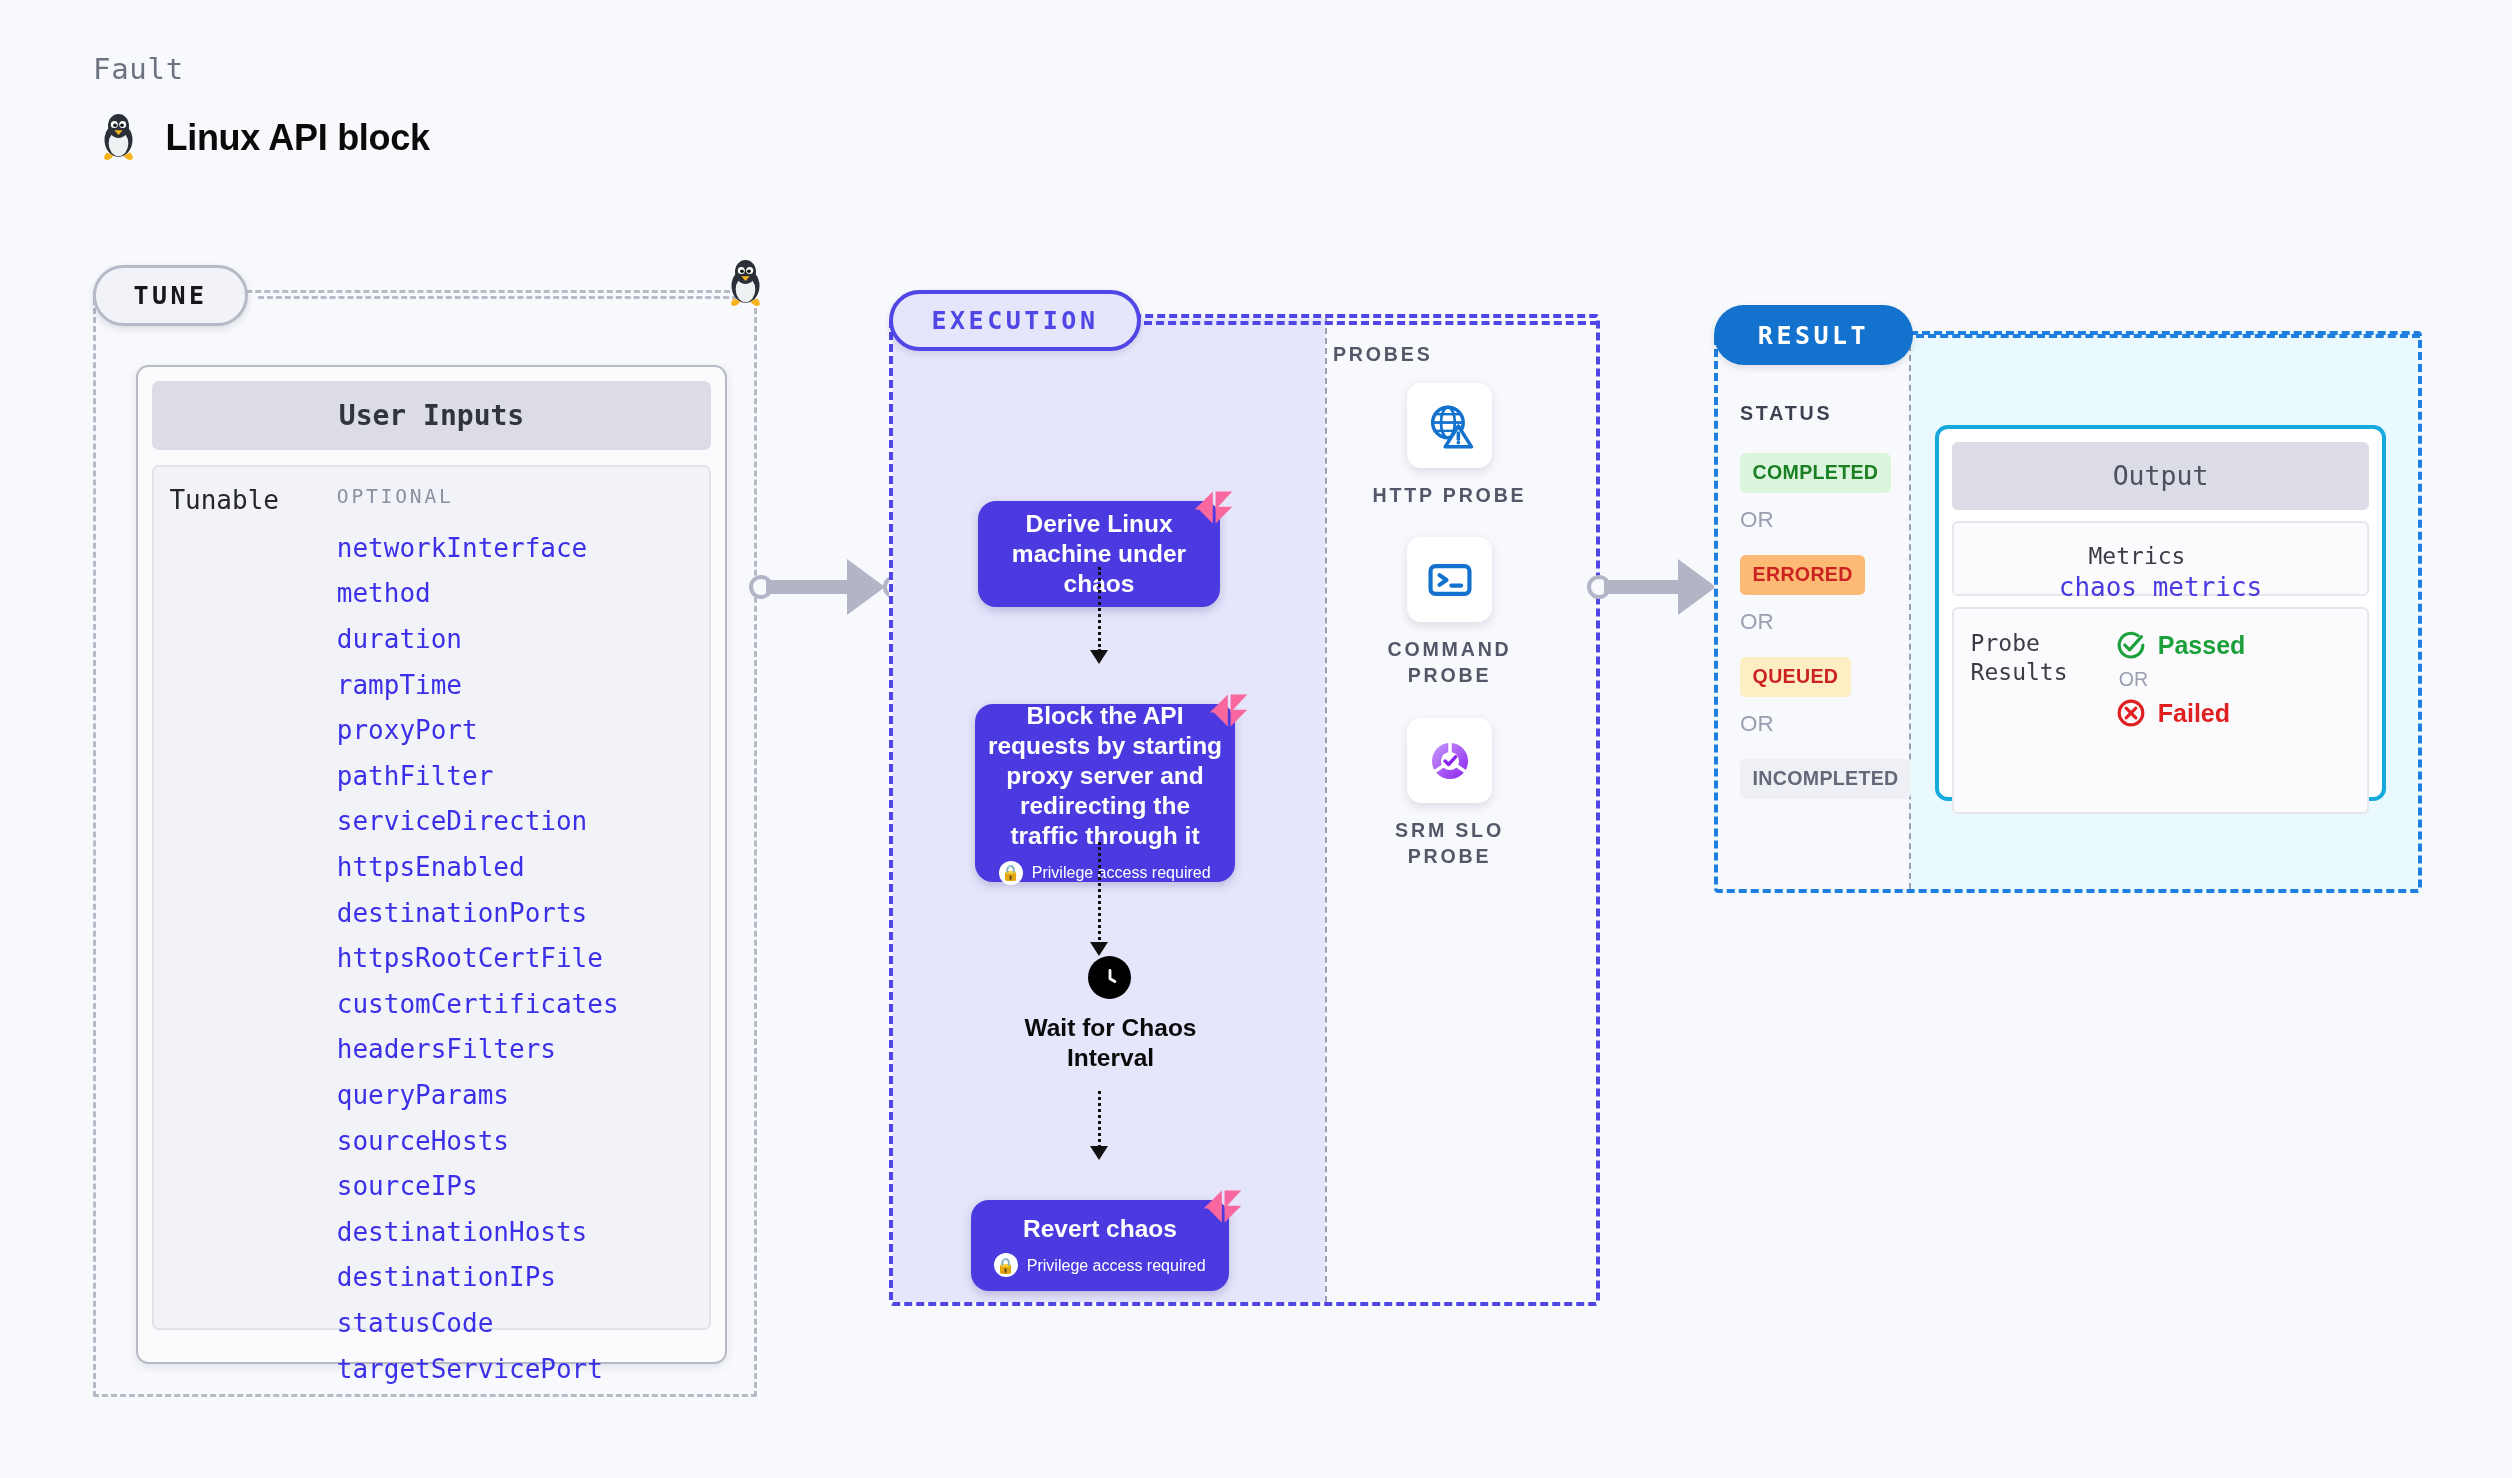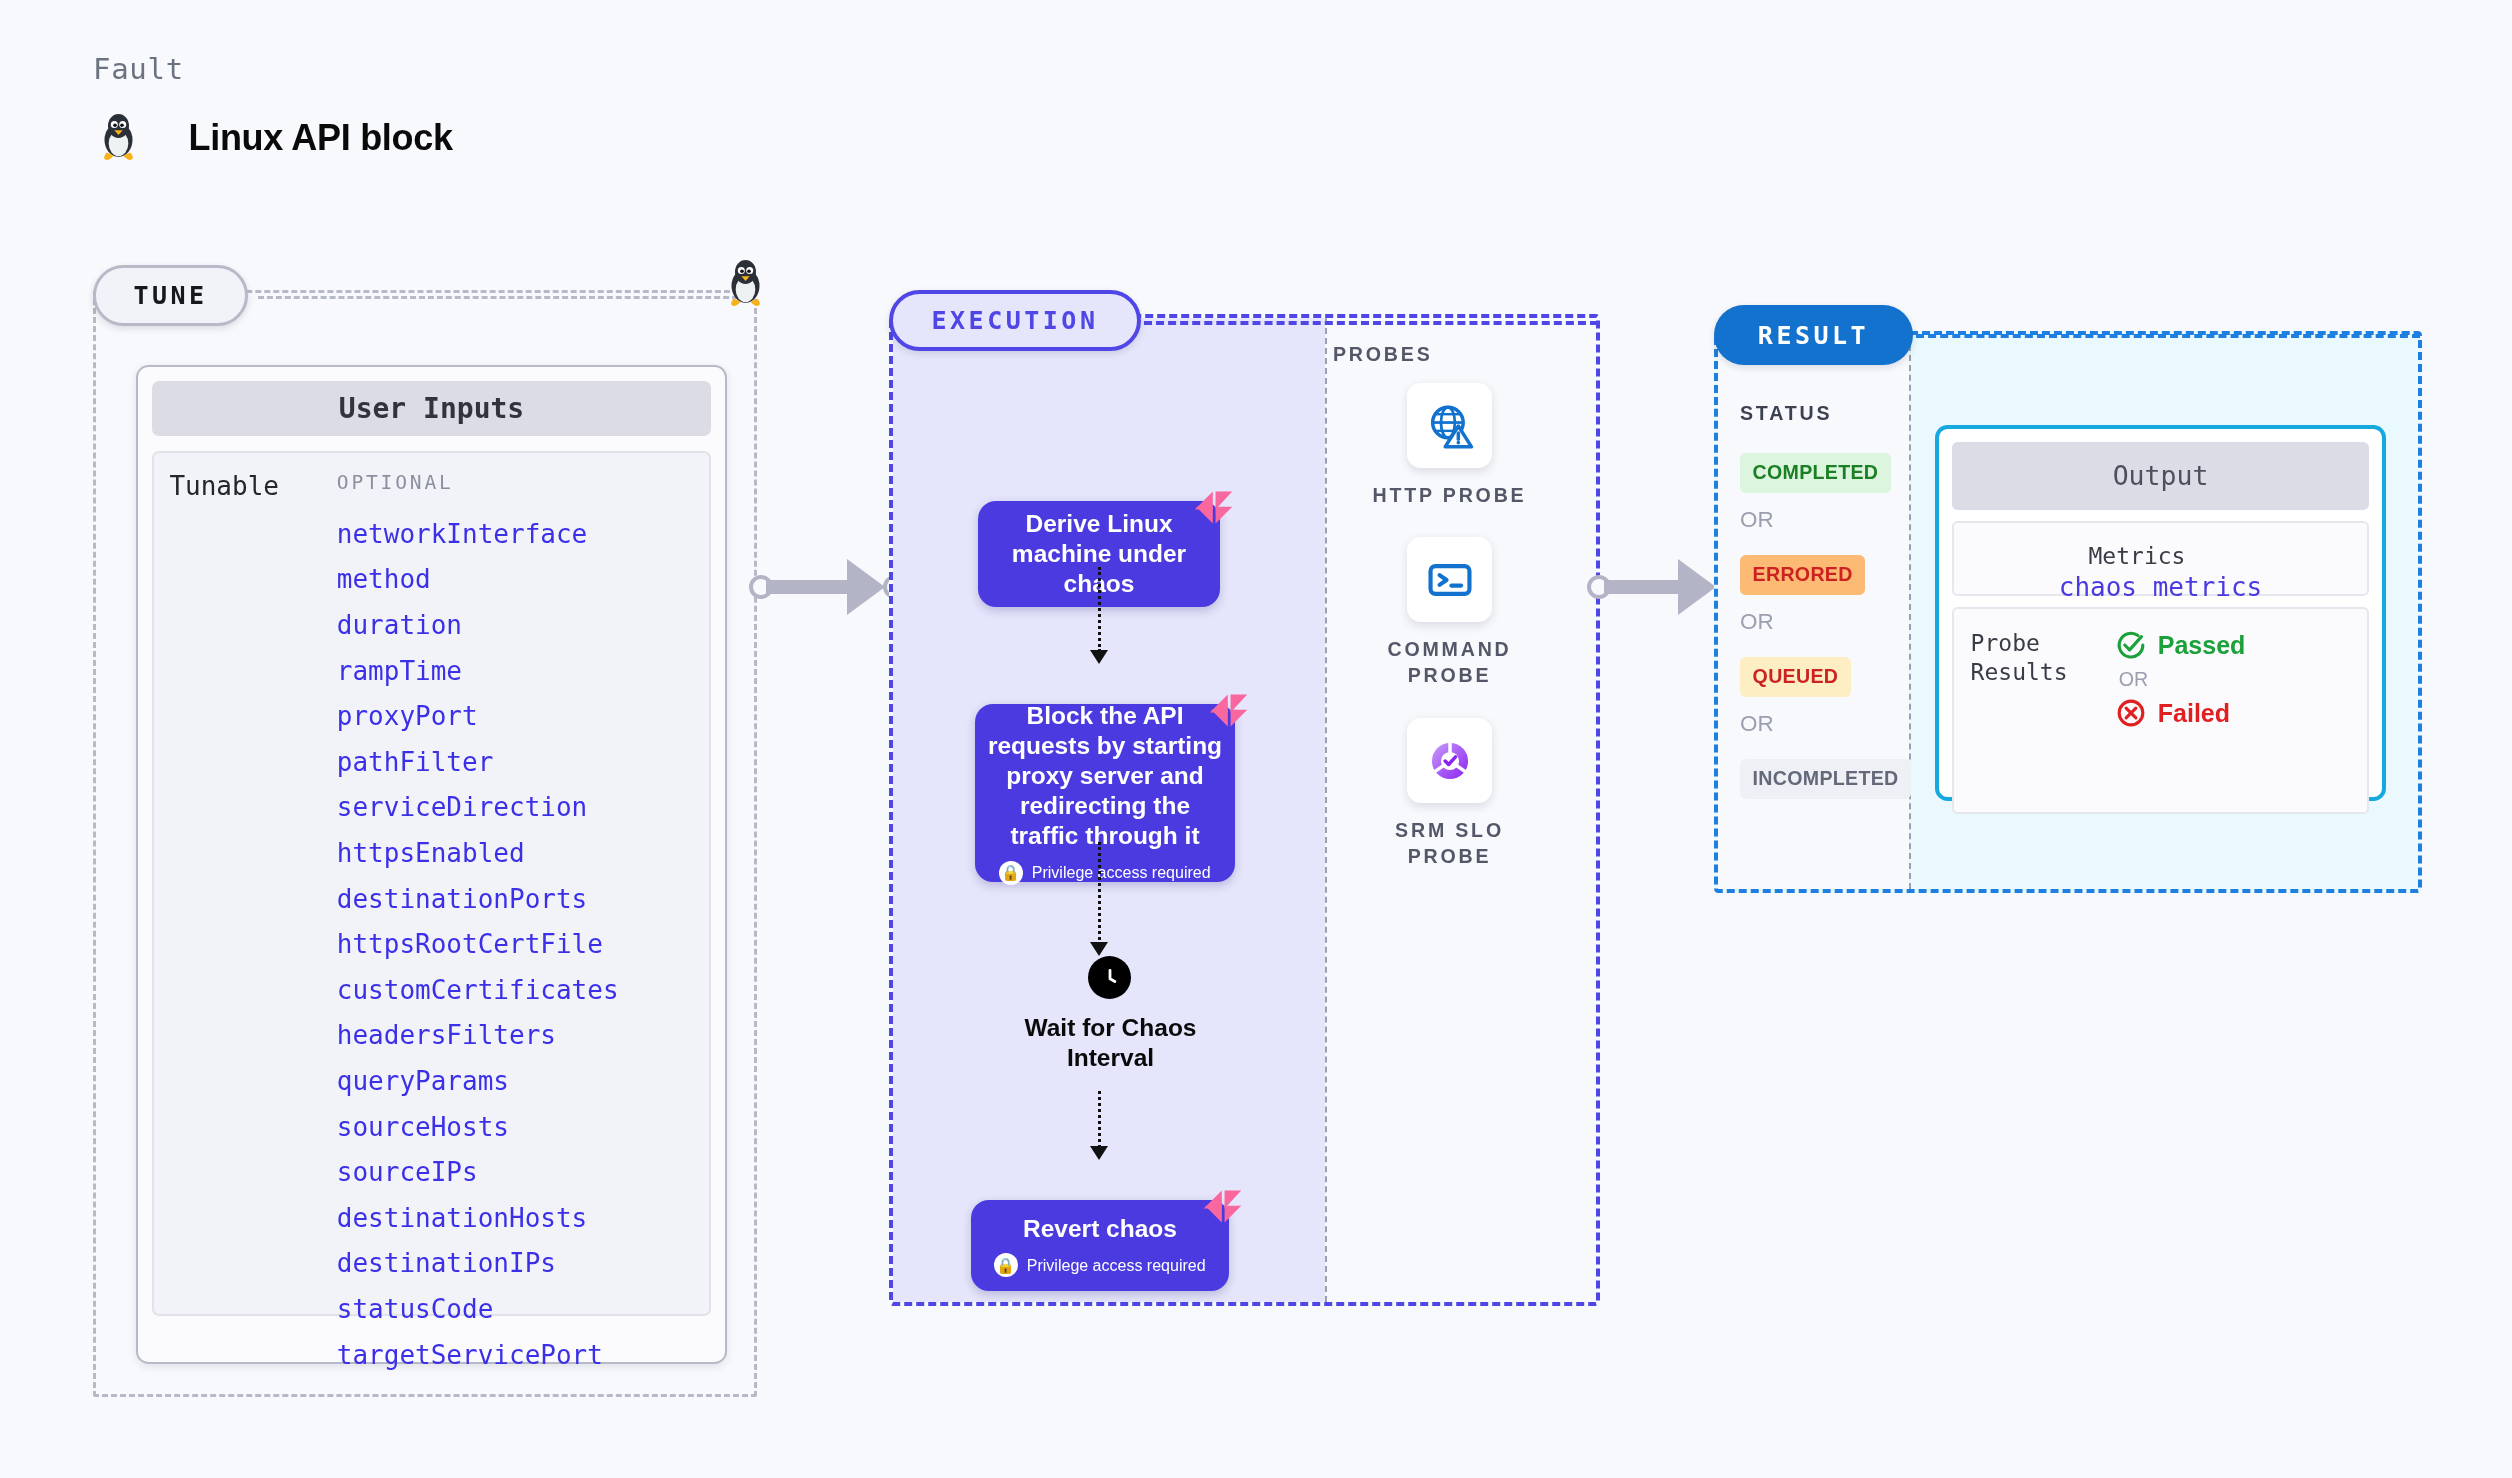--- a/index.html
+++ b/index.html
@@ -17,21 +17,20 @@
     font-family: "DejaVu Sans Mono", monospace;
     font-size: 29px; color: #6b7280; letter-spacing: 0.7px;
   }
   .title-row {
     position: absolute; left: 98px; top: 112px;
     display: flex; align-items: center; gap: 26.5px;
   }
   .title-text {
     font-size: 36px; font-weight: bold; color: #0a0a0a;
     letter-spacing: -0.3px;
-    margin-left: 23px;
   }
 
   
   .panel { position: absolute; }
 
   .tune-panel {
     left: 93px; top: 290px; width: 664px; height: 1107px;
     border: 3.5px dashed #b6bac6;
     border-radius: 2.8px;
     background: transparent;
@@ -113,21 +112,21 @@
   .ui-card {
     position: absolute; left: 136px; top: 365px;
     width: 591px; height: 999px;
     background: #fbfbfd;
     border: 2.8px solid #b6bac6;
     border-radius: 12.6px;
     box-shadow: 0 2.8px 8.4px rgba(30,30,60,0.10);
     padding: 14px;
   }
   .ui-head {
-    height: 55px; background: #dbdce6; border-radius: 7px;
+    height: 69px; background: #dbdce6; border-radius: 7px;
     display: flex; align-items: center; justify-content: center;
     font-family: "DejaVu Sans Mono", monospace;
     font-size: 28px; font-weight: bold; color: #32343d;
   }
   .ui-body {
     margin-top: 15.4px; height: 865px;
     background: #f2f3f8;
     border: 2.1px solid #e2e3ea; border-radius: 7px;
     display: flex; padding: 18px 0 0 0;
   }

